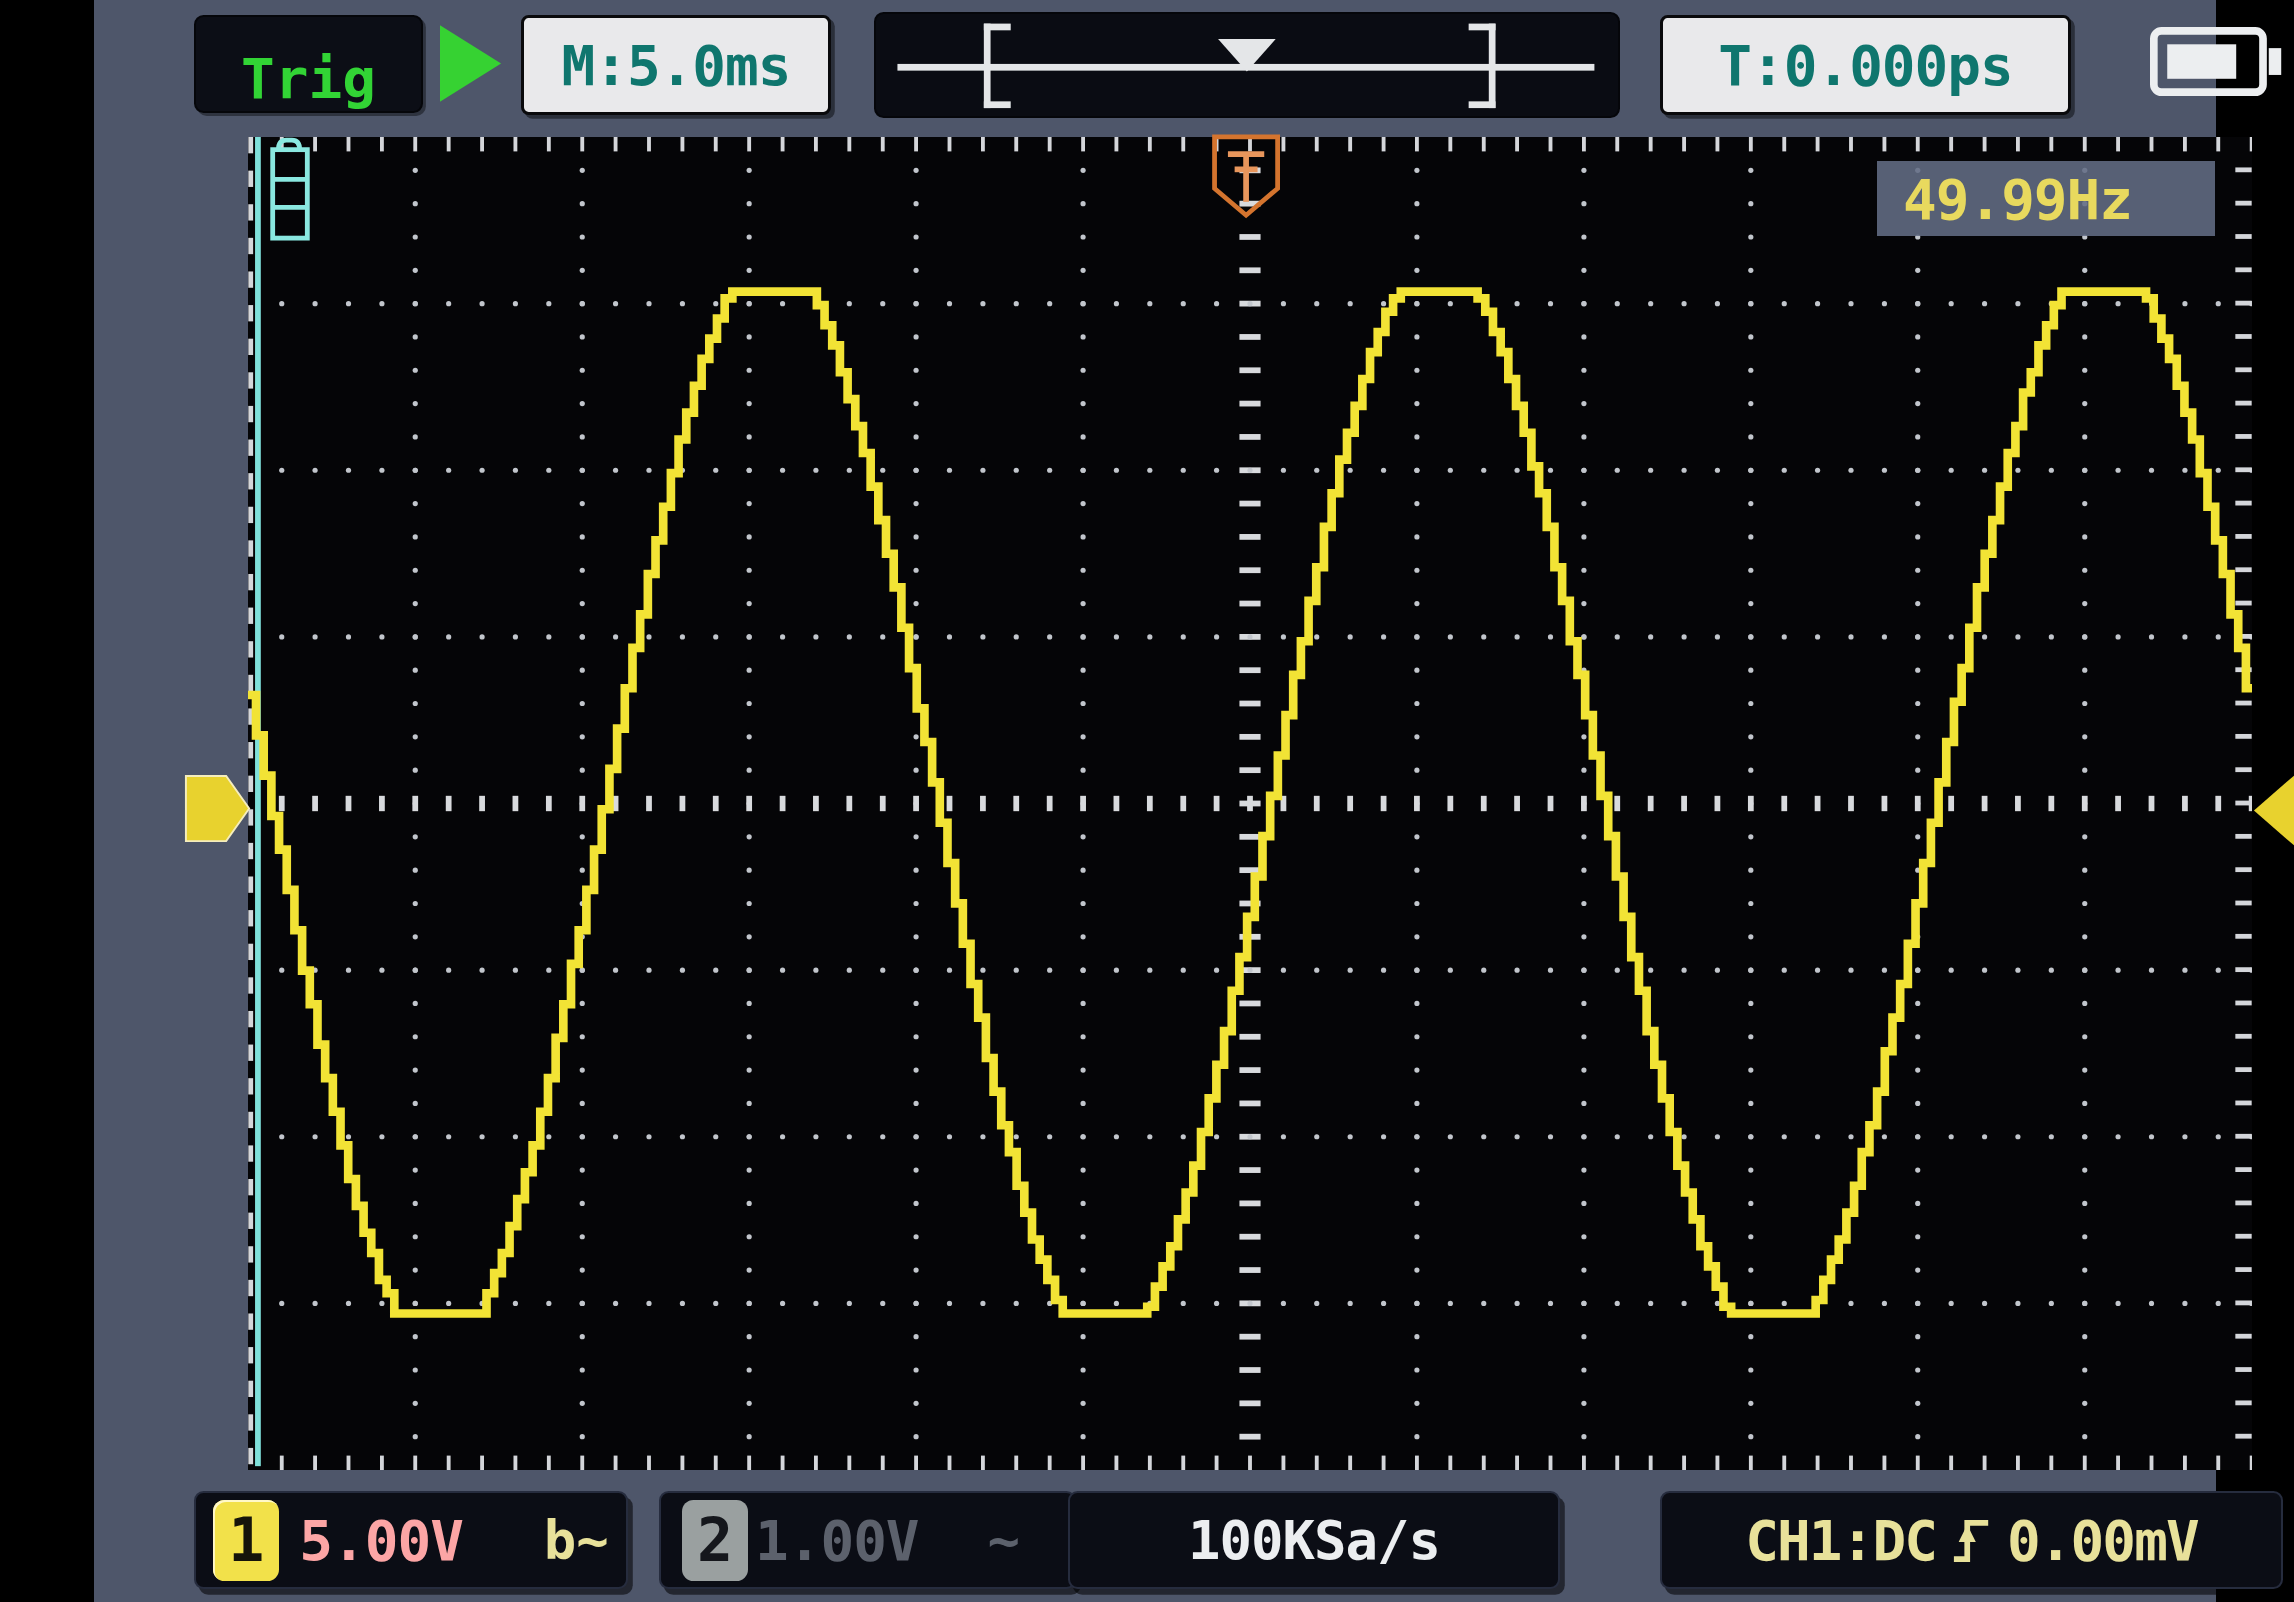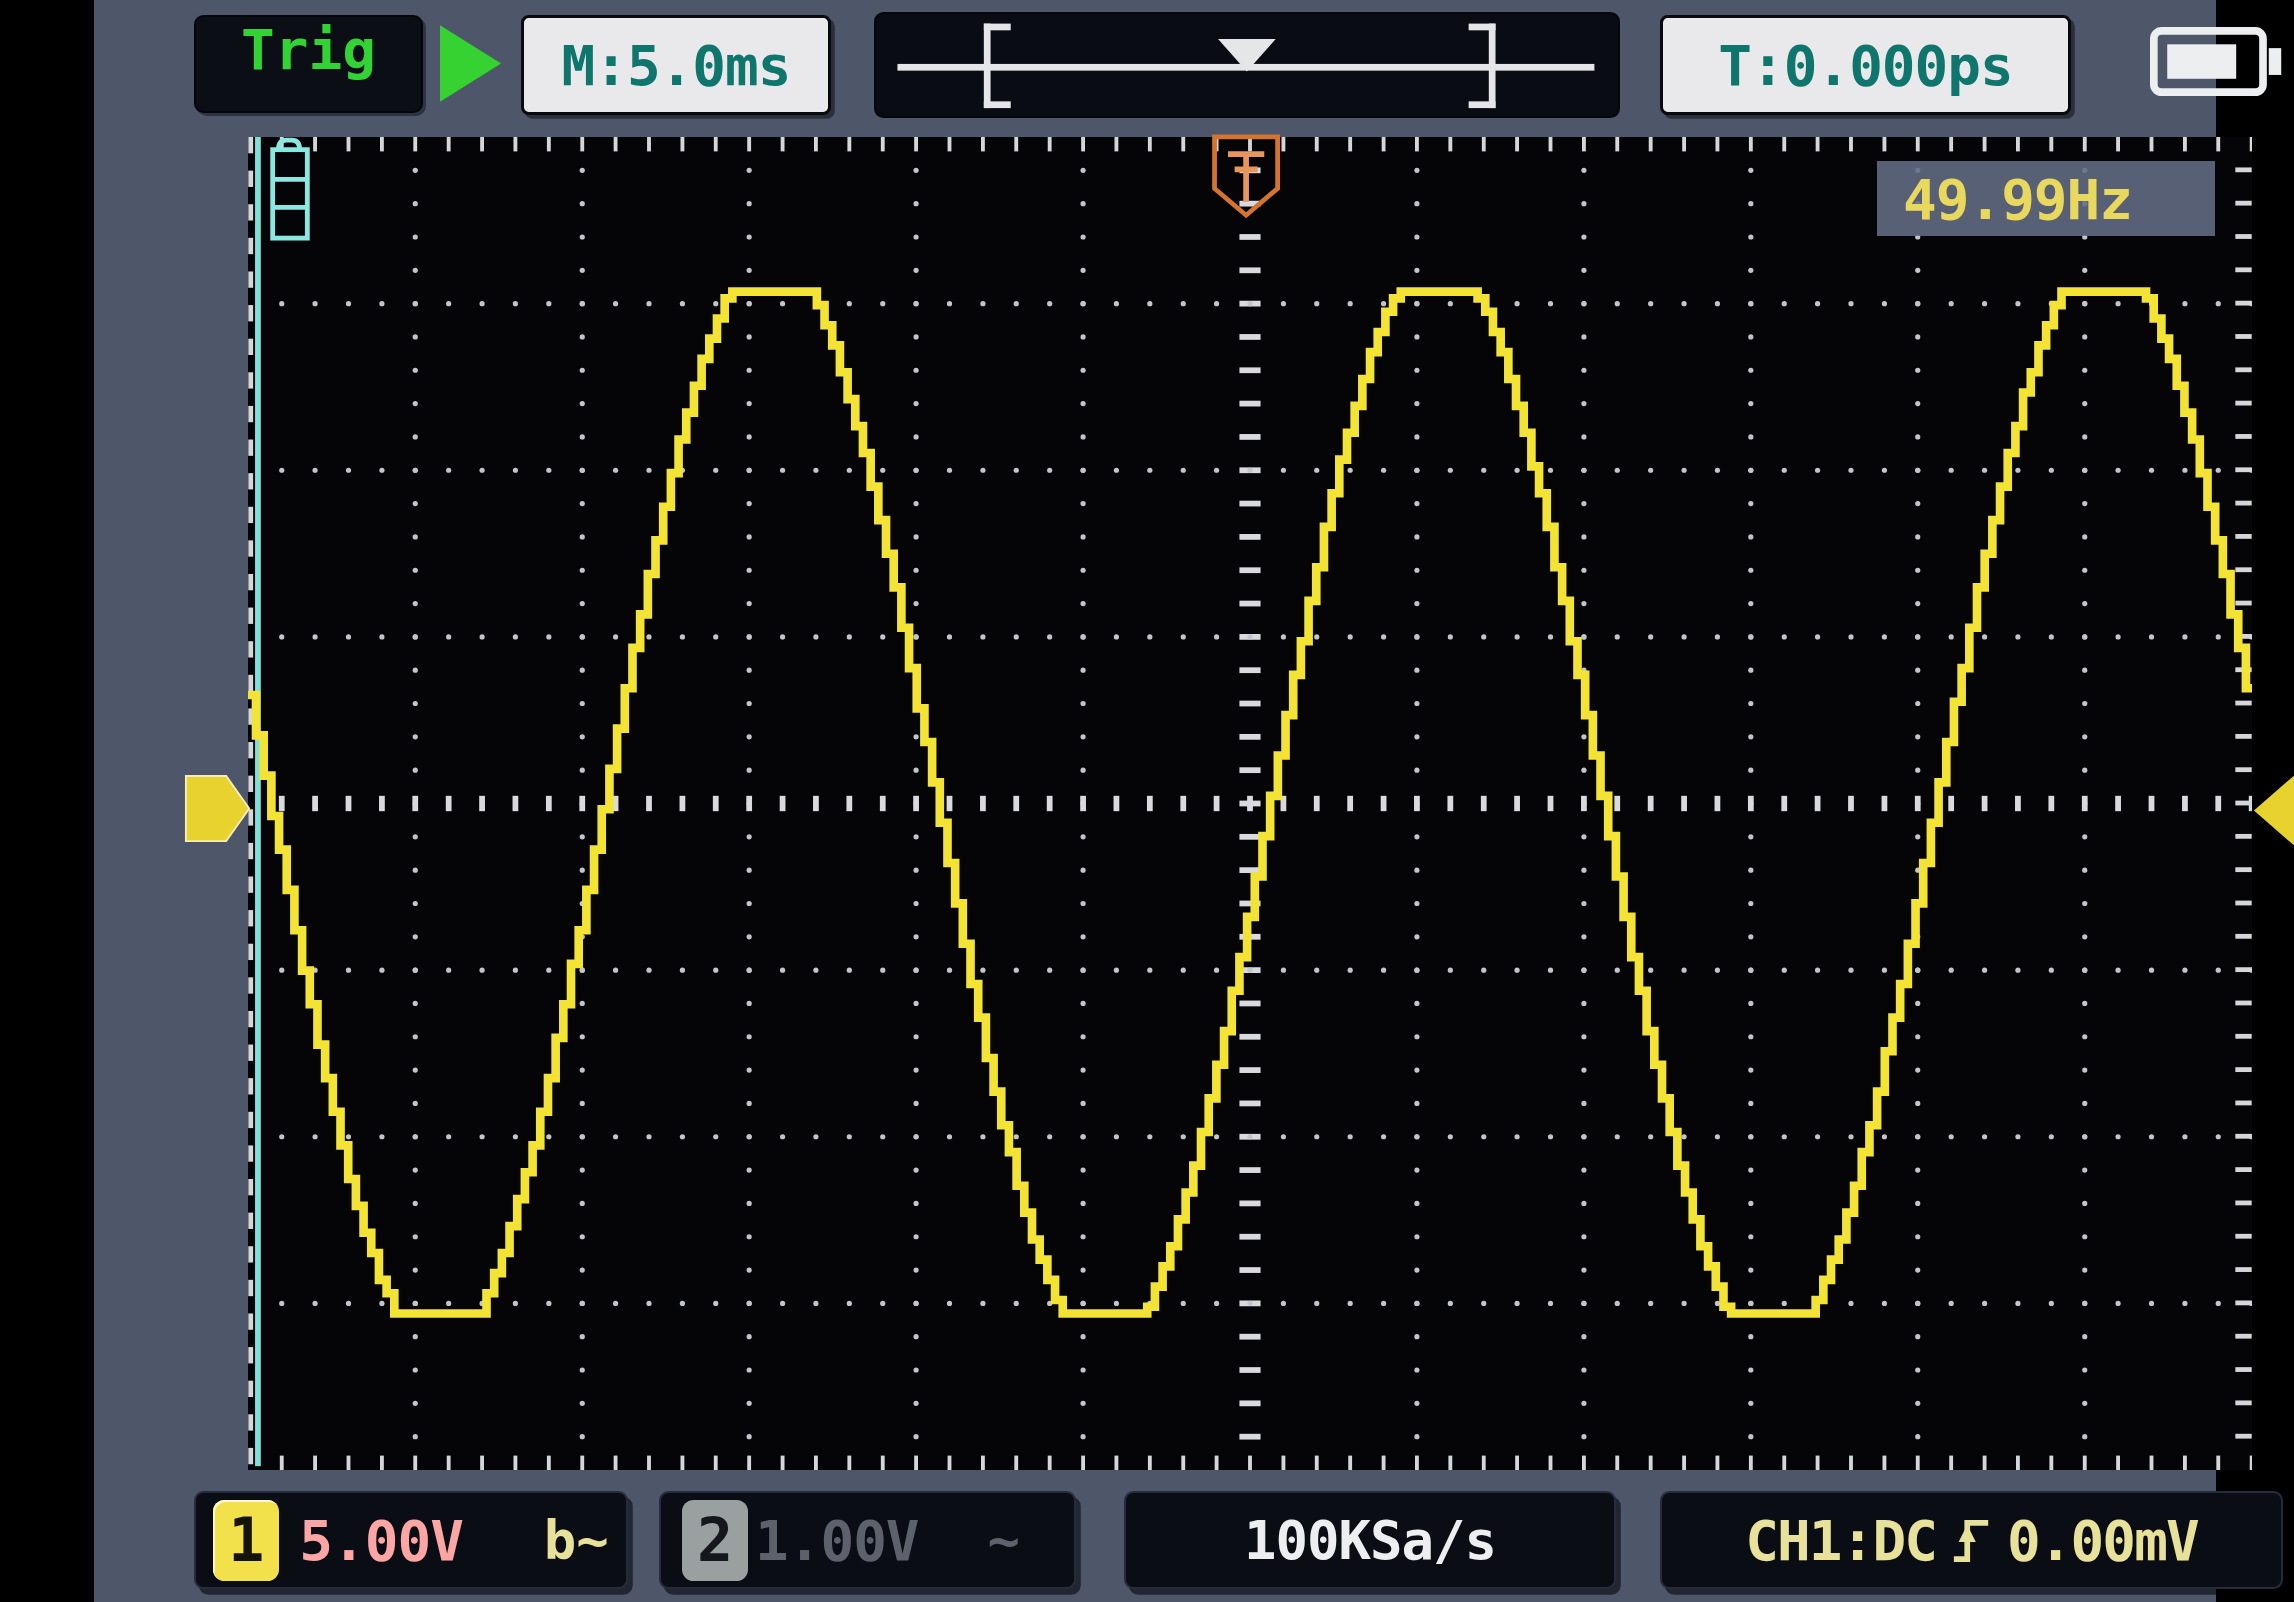--- a/index.html
+++ b/index.html
@@ -4,35 +4,35 @@
 <style>
   html,body{margin:0;padding:0;background:#000;}
   #screen{position:relative;width:2294px;height:1602px;background:#000;overflow:hidden;
           font-family:"DejaVu Sans Mono","Liberation Mono",monospace;font-weight:bold;}
   #panel{position:absolute;left:94px;top:0;width:2122px;height:1602px;background:#4e566a;}
   .abs{position:absolute;}
   
   .litebox{background:#e9e9eb;border:3.8px solid #0a0a0c;border-radius:7.7px;box-shadow:3.8px 3.8px 0 rgba(0,0,0,.45);
            color:#0f766e;display:flex;align-items:center;justify-content:center;font-size:56px;letter-spacing:-1px;}
   .darkbox{background:#0c0e16;border-radius:9.6px;border:2.9px solid #05060a;box-shadow:2.9px 2.9px 0 rgba(0,0,0,.4);
-           display:flex;align-items:flex-start;justify-content:center;}
+           display:flex;align-items:flex-end;justify-content:center;}
   #trig-box{left:100px;top:15.4px;width:225px;height:94px;font-size:56px;color:#32d435;}
   #mbox{left:427px;top:15.4px;width:304px;height:94px;}
   #slider-box{left:780px;top:11.5px;width:742px;height:102px;background:#0a0c13;border-radius:9.6px;border:2.9px solid #05060a;}
   #tbox{left:1566px;top:15.4px;width:405px;height:94px;}
   
   #graticule{left:154px;top:137px;width:2004px;height:1333px;background:#050507;}
   #freq-readout{left:1783px;top:161px;width:338px;height:75px;background:rgba(99,109,133,.88);
                 color:#e8d95e;font-size:56px;line-height:77px;padding-left:26px;box-sizing:border-box;letter-spacing:-1px;}
   
   .footbox{top:1491px;height:98px;background:#0b0d15;border:2.9px solid #262c3e;border-radius:9.6px;
            box-shadow:4.8px 5.8px 0 rgba(0,0,0,.55);display:flex;align-items:center;box-sizing:border-box;}
   #ch1-box{left:100px;width:434px;padding:0 17.3px;}
   #ch2-box{left:565px;width:417px;padding:0 21px;}
-  #rate-box{left:1030px;width:492px;justify-content:center;}
+  #rate-box{left:974px;width:492px;justify-content:center;}
   #trig-info-box{left:1566px;width:623px;justify-content:center;gap:15.4px;}
   .badge{width:66px;height:81px;border-radius:11.5px;display:flex;align-items:center;justify-content:center;
          font-size:60px;flex:0 0 auto;}
   .badge1{background:#f2e14a;color:#15140a;box-shadow:inset 1.9px 1.9px 0 #fff8c8;}
   .badge2{background:#9aa0a0;color:#15171c;}
   .scale1{color:#fca5a5;font-size:56px;margin-left:20px;letter-spacing:-1px;text-align:right;}
   .scale2{color:#5c616c;font-size:56px;margin-left:7px;letter-spacing:-1px;}
   .coup1{color:#e8e19a;font-size:54px;margin-left:auto;}
   .coup2{color:#5c616c;font-size:54px;margin-left:auto;margin-right:33px;}
   #rate-box span{color:#eceef0;font-size:54px;letter-spacing:-1px;}

